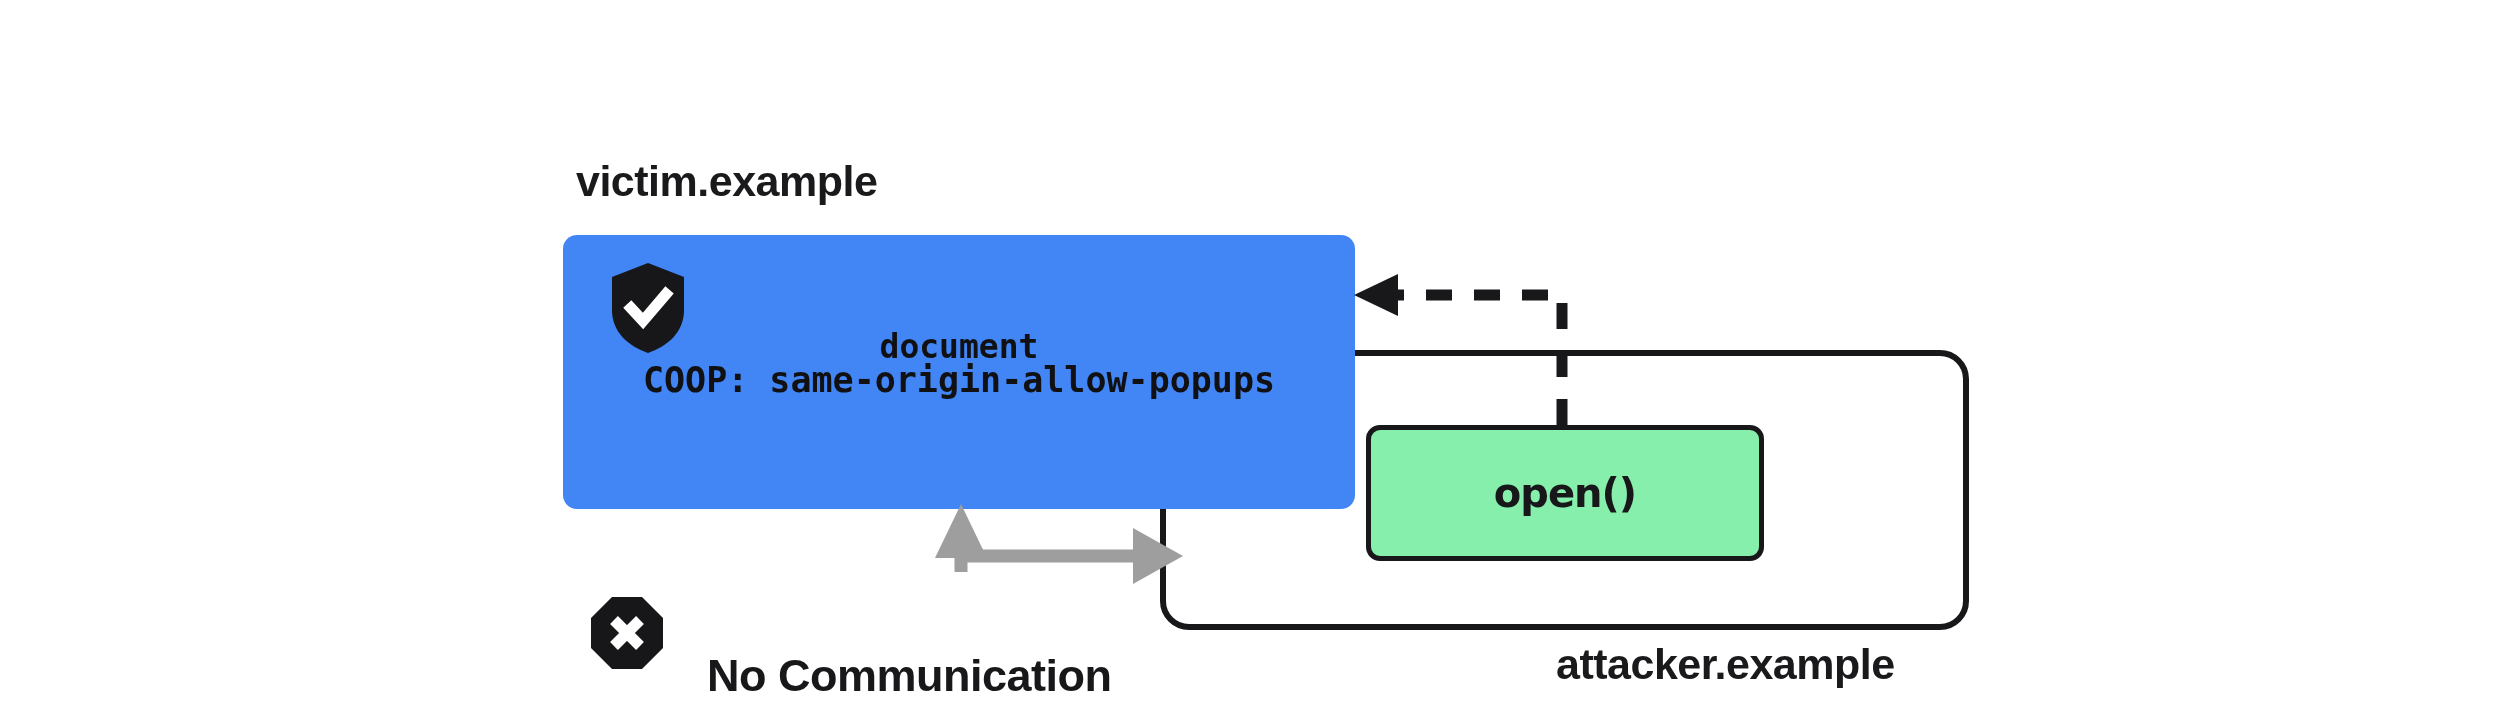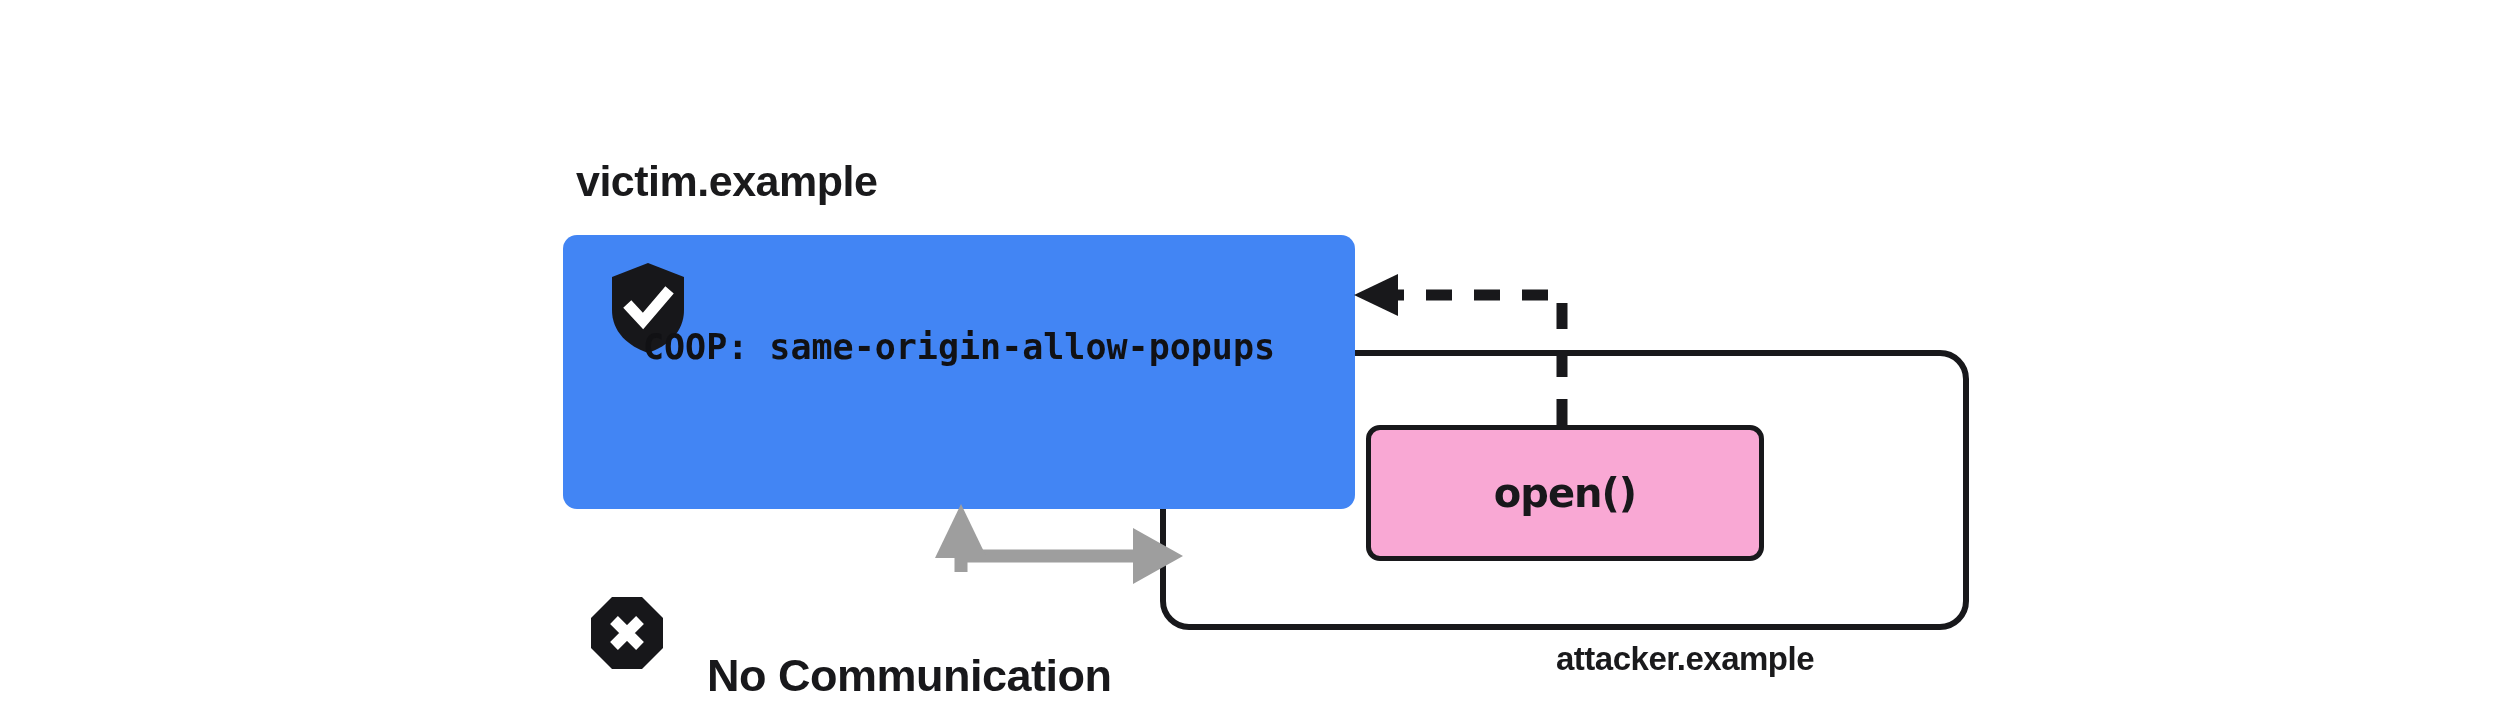--- a/index.html
+++ b/index.html
@@ -32,21 +32,21 @@
     letter-spacing: -0.5px;
   }
   #victim-label {
     left: 576px;
     top: 157px;
     font-size: 43px;
   }
   #attacker-label {
     left: 1556px;
     top: 640px;
-    font-size: 33px;
+    font-size: 43px;
   }
 
   
   #victim-box {
     position: absolute;
     left: 563px;
     top: 235px;
     width: 792px;
     height: 274px;
     background: #4285F4;
@@ -98,21 +98,21 @@
     pointer-events: none;
   }
 
   
   #open-box {
     position: absolute;
     left: 1366px;
     top: 425px;
     width: 398px;
     height: 136px;
-    background: #f9a8d4;
+    background: #86efac;
     border: 5px solid #18181b;
     border-radius: 14px;
     box-sizing: border-box;
     display: flex;
     align-items: center;
     justify-content: center;
   }
   #open-label {
     font-family: "DejaVu Sans", "Liberation Sans", sans-serif;
     font-weight: bold;
@@ -174,20 +174,21 @@
   </svg>
 
   <div id="victim-box"></div>
 
   <svg id="shield-icon" viewBox="0 0 76 92" xmlns="http://www.w3.org/2000/svg">
     <path d="M38 1 L74 15 L74 48 C74 70 58 84 38 91 C18 84 2 70 2 48 L2 15 Z" fill="#17171a"></path>
     <path d="M21 46 L33 59 L56 32" fill="none" stroke="#ffffff" stroke-width="11" stroke-linecap="square" stroke-linejoin="miter"></path>
   </svg>
 
   <div id="doc-text-wrap">
+    <div id="doc-title">document</div>
     <div id="doc-coop">COOP: same-origin-allow-popups</div>
   </div>
 
   <div id="open-box">
     <span id="open-label">open()</span>
   </div>
 
   <svg id="dashed-arrow" viewBox="0 0 260 170" xmlns="http://www.w3.org/2000/svg">
 
     <path d="M 222 155 L 222 25 L 55 25" fill="none" stroke="#18181b" stroke-width="11" stroke-dasharray="26 22" stroke-linecap="butt"></path>

